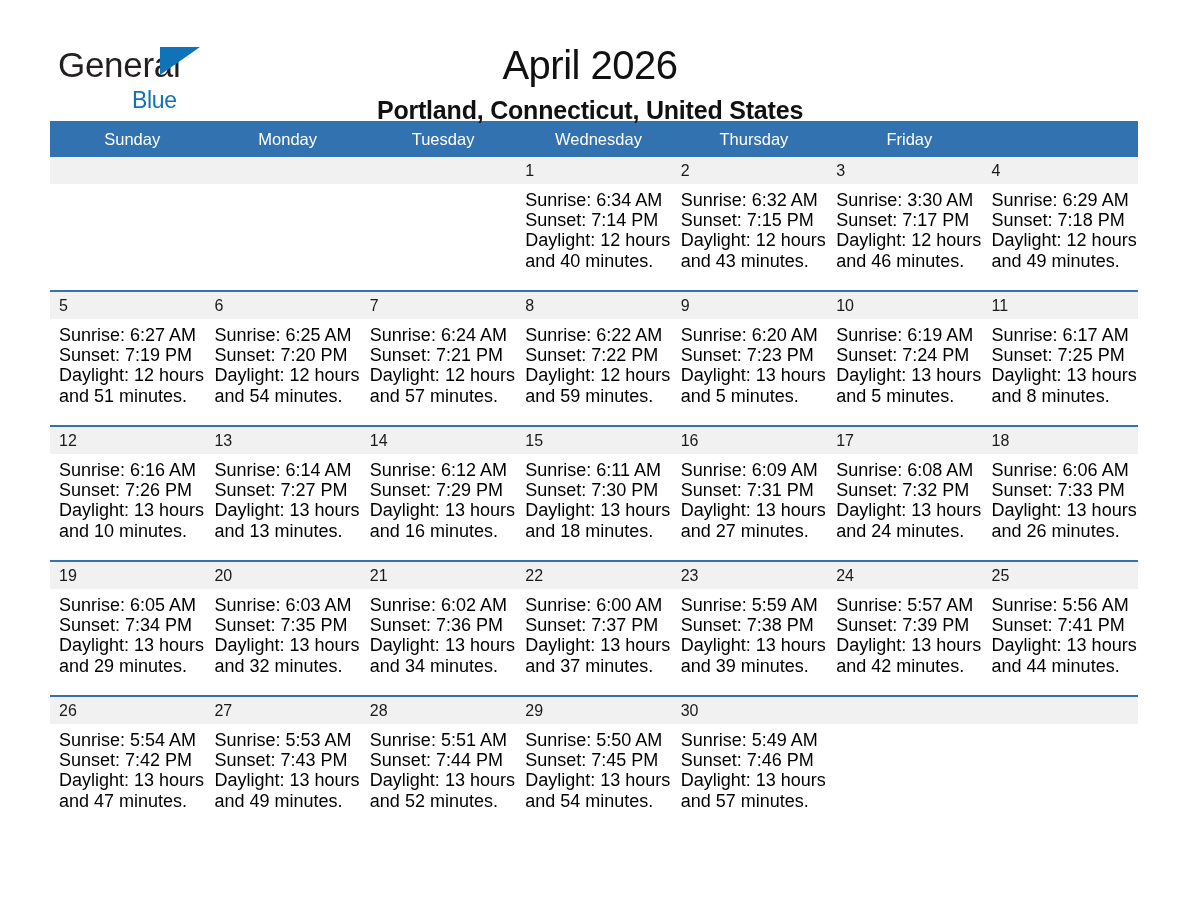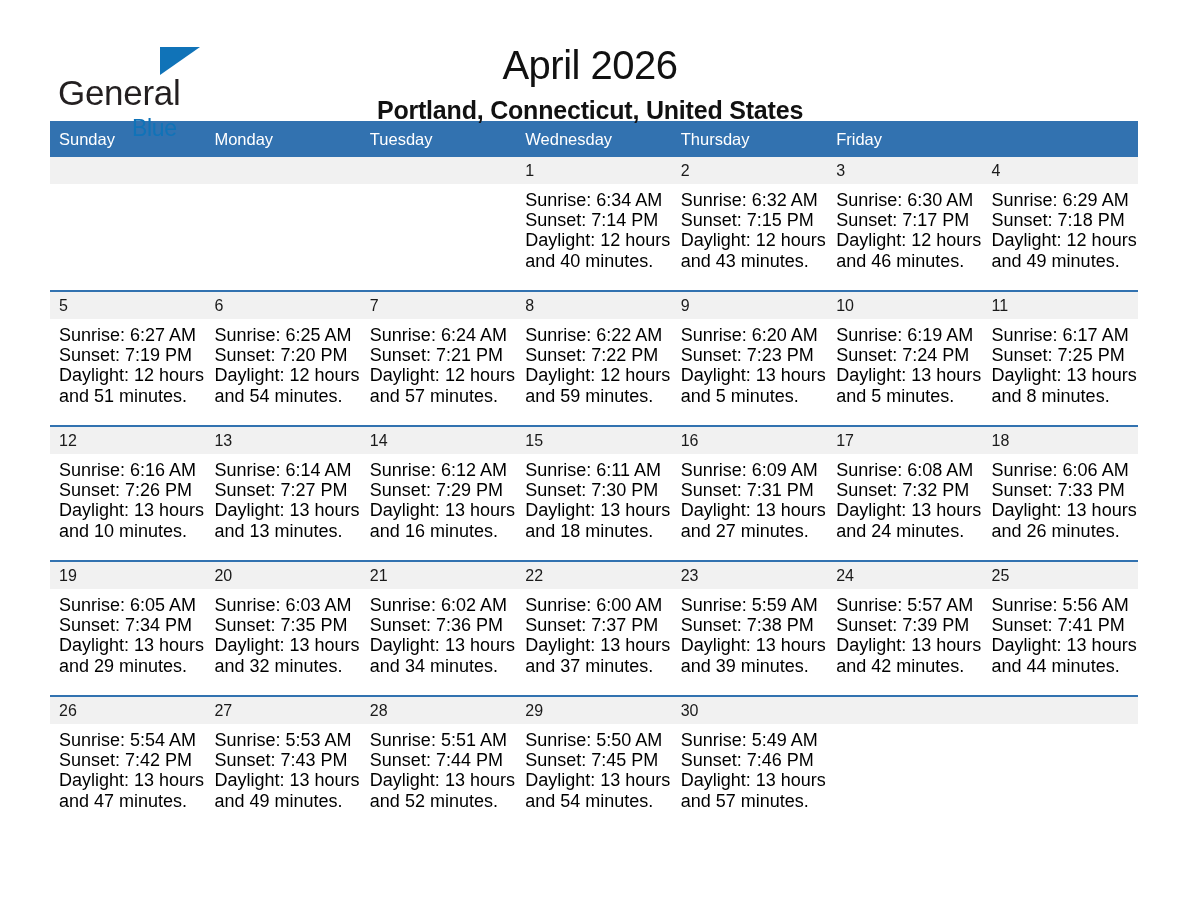--- a/index.html
+++ b/index.html
@@ -39,21 +39,20 @@
     height: 80px;
   }
   .brand-line1 {
     position: relative;
     display: block;
     font-size: 35px;
     line-height: 38px;
     color: #231f20;
     letter-spacing: -0.3px;
     height: 38px;
-    margin-top: 28px;
   }
   .brand-tri {
     position: absolute;
     left: 102px;
     top: 1px;
     width: 0;
     height: 0;
     border-left: 40px solid #1073b8;
     border-bottom: 28px solid transparent;
   }
@@ -98,20 +97,21 @@
     display: grid;
     grid-template-columns: repeat(7, 1fr);
     background: #3272b0;
   }
   .weekday-cell {
     color: #ffffff;
     font-size: 16.5px;
     line-height: 20px;
     padding: 8px 0 8px 9px;
     box-sizing: border-box;
+    text-align: center;
   }
 
   .week-row {
     display: grid;
     grid-template-columns: repeat(7, 1fr);
     border-top: 2px solid #3272b0;
   }
   .week-row:first-of-type { border-top: none; }
 
   .day-cell {
@@ -196,21 +196,21 @@
             <div class="day-body">
               <div>Sunrise: 6:32 AM</div>
               <div>Sunset: 7:15 PM</div>
               <div>Daylight: 12 hours</div>
               <div>and 43 minutes.</div>
             </div>
           </div>
           <div class="day-cell">
             <div class="day-number-band">3</div>
             <div class="day-body">
-              <div>Sunrise: 6:30 AM</div>
+              <div>Sunrise: 3:30 AM</div>
               <div>Sunset: 7:17 PM</div>
               <div>Daylight: 12 hours</div>
               <div>and 46 minutes.</div>
             </div>
           </div>
           <div class="day-cell">
             <div class="day-number-band">4</div>
             <div class="day-body">
               <div>Sunrise: 6:29 AM</div>
               <div>Sunset: 7:18 PM</div>

